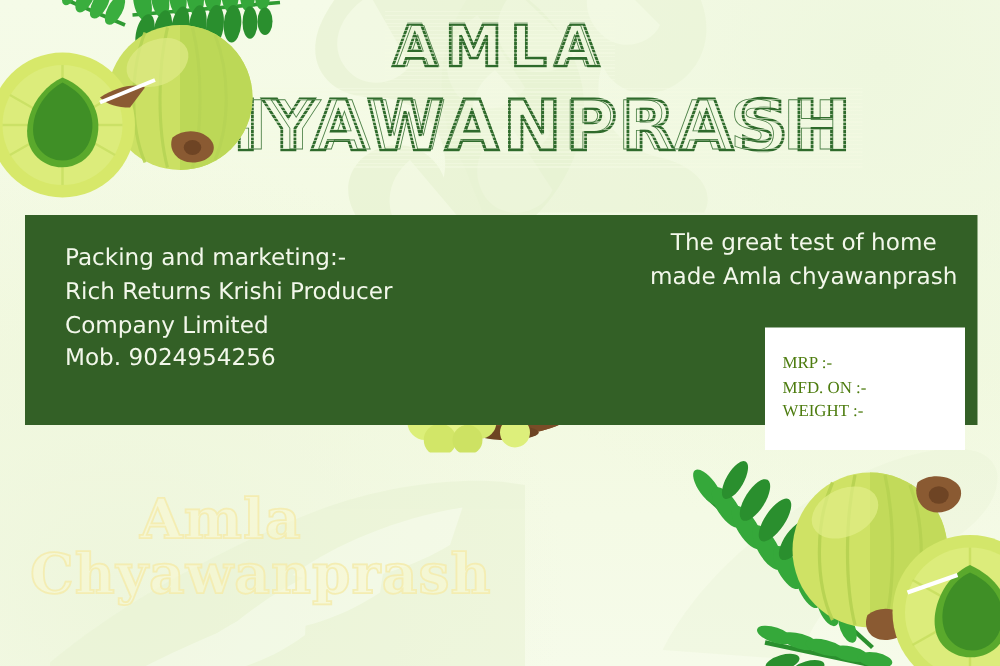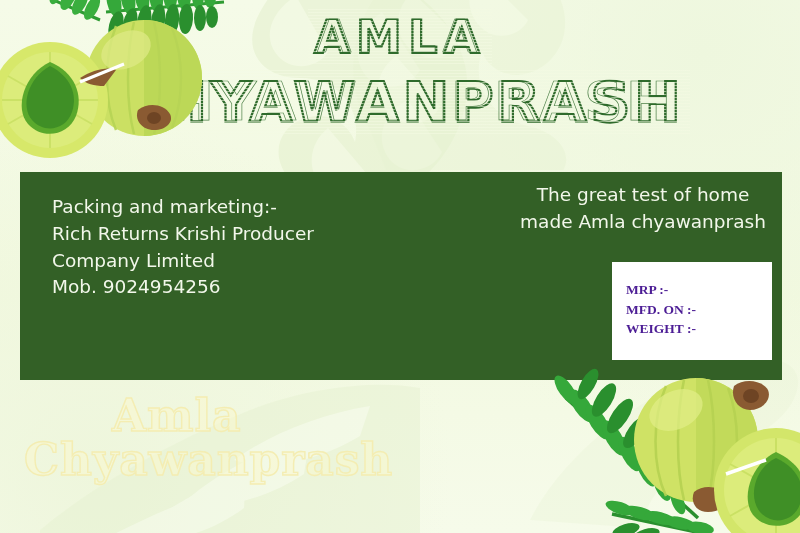--- a/index.html
+++ b/index.html
@@ -54,43 +54,43 @@
   .headline .inner{
     position:absolute;left:0;top:0;right:0;
     color:transparent;
     -webkit-text-stroke:.7px rgba(47,107,44,.85);
     transform:scale(.965);
     transform-origin:center center;
   }
 
   
   #banner{
-    position:absolute;left:20px;top:172px;width:762px;height:208px;
+    position:absolute;left:20px;top:172px;width:762px;height:168px;
     background:#336026;
   }
   .banner-text{
     position:absolute;color:#f2f7ea;
     font-family:"DejaVu Sans", sans-serif;
     font-weight:400;
     line-height:1.45;
     white-space:pre-line;
   }
   #packing-block{left:32px;top:22px;font-size:18.5px;width:300px;}
   #tagline-block{right:14px;top:10px;font-size:18.5px;width:250px;text-align:center;}
 
   
   #spec-box{
     position:absolute;left:612px;top:262px;width:160px;height:98px;
     background:#ffffff;
   }
   #spec-list{
     position:absolute;left:14px;top:18px;
     font-family:"Liberation Serif", serif;
-    font-weight:bold;font-size:13.5px;line-height:1.45;
-    color:#4c1d95;
+    font-weight:normal;font-size:13.5px;line-height:1.45;
+    color:#4d7c0f;
   }
   #spec-list div{white-space:nowrap;}
 
   
   .watermark{
     position:absolute;
     font-family:"DejaVu Serif", serif;
     font-weight:bold;
     color:rgba(250,247,205,.55);
     -webkit-text-stroke:1.4px rgba(243,236,176,.95);

